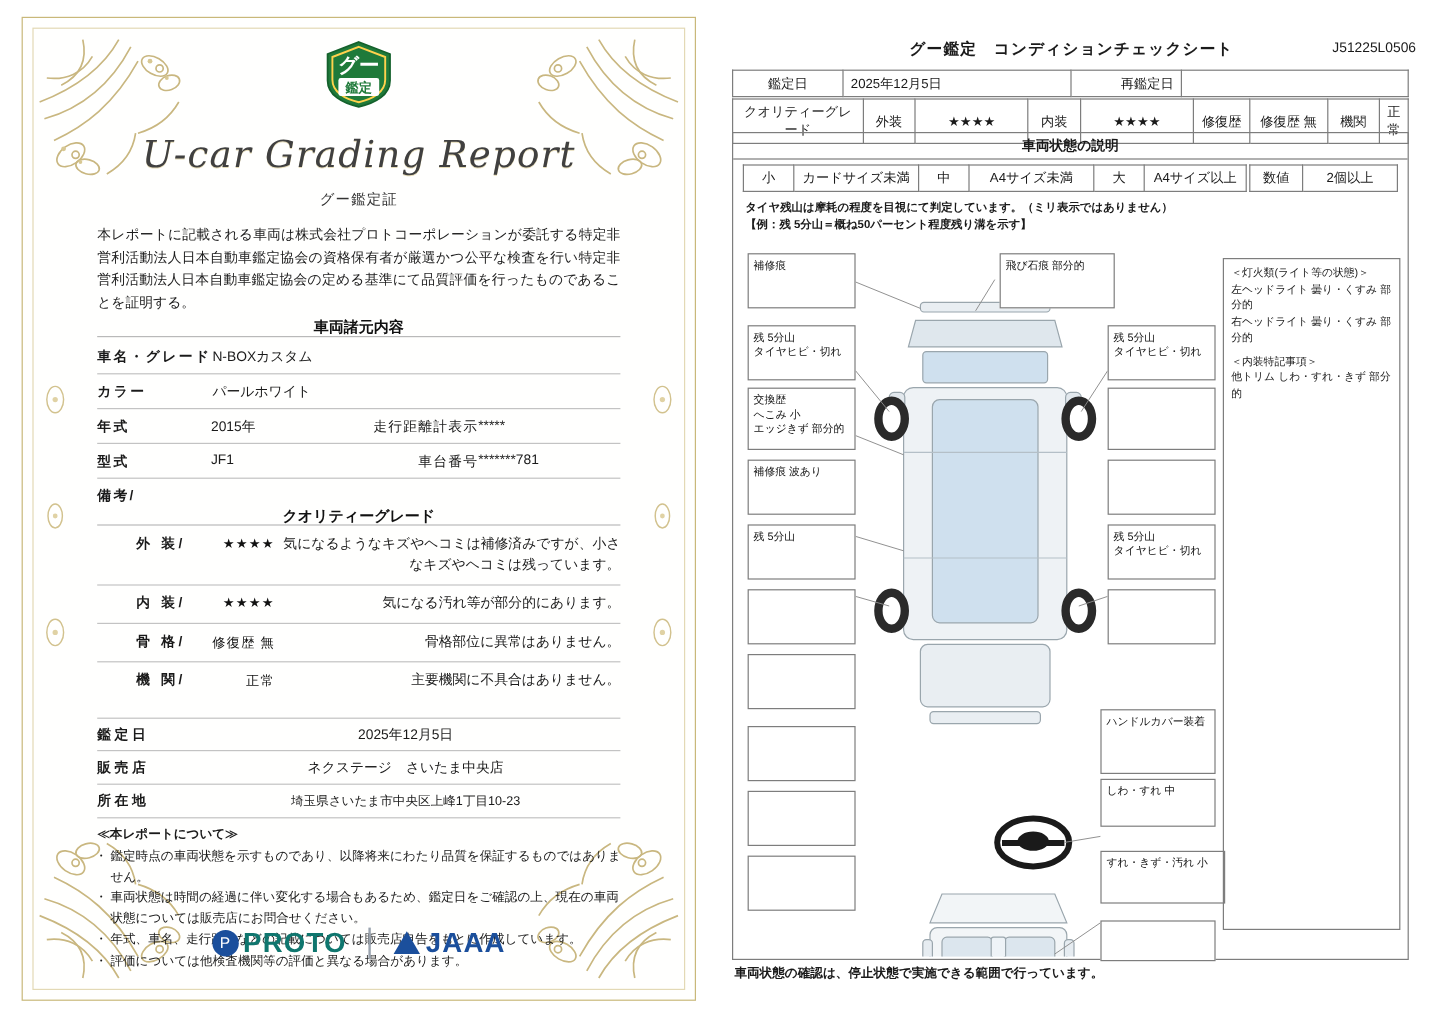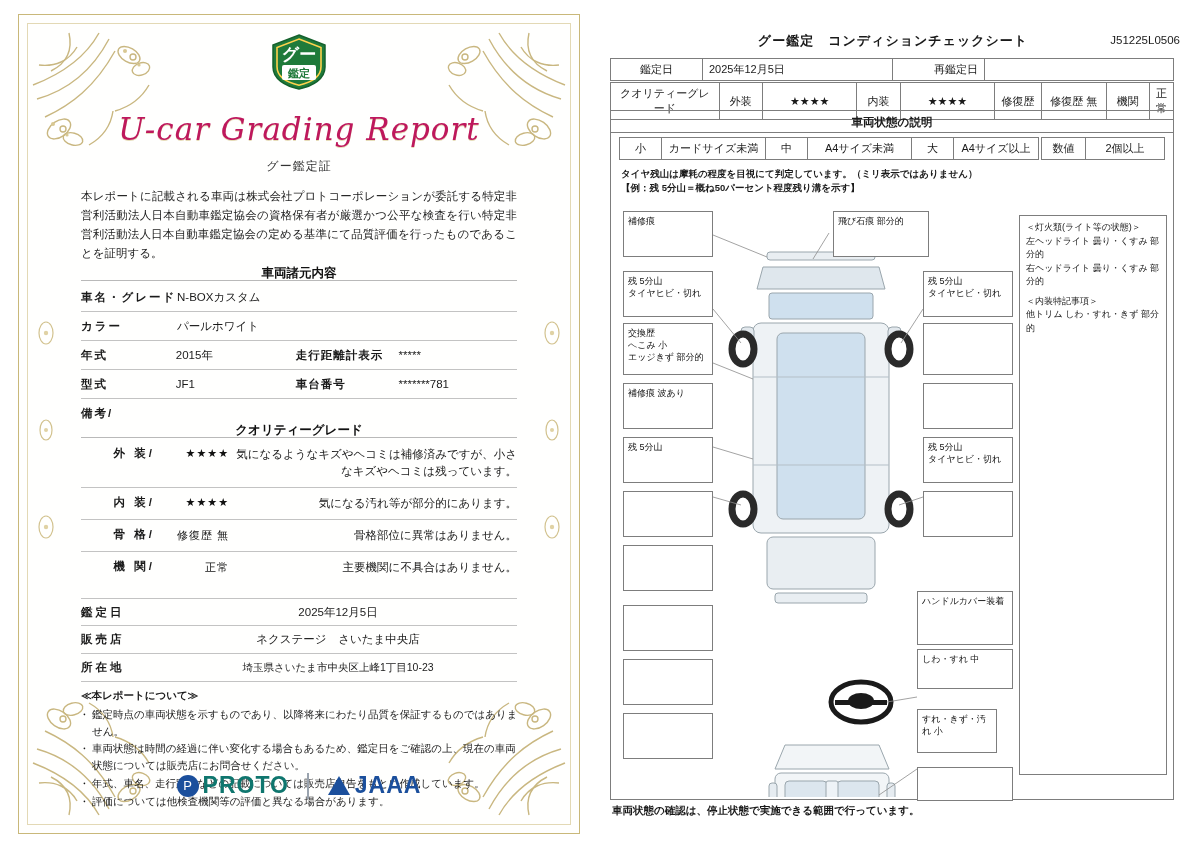--- a/index.html
+++ b/index.html
@@ -37,42 +37,42 @@
     display:inline-block; width: 62px; height: 58px; position: relative;
   }
   .goo-badge svg { display:block; }
 
   .cert-title {
     position: absolute; left: 0; right: 0; top: 96px; text-align: center;
     font-family: "DejaVu Serif", serif;
     font-style: italic;
     font-size: 31px;
     letter-spacing: 1px;
-    color: #be185d;
+    color: #404040;
     text-shadow: 0 1px 0 #e6dcb8;
   }
   .cert-subtitle {
     position:absolute; left:0; right:0; top: 143px; text-align:center;
     font-size: 12px; color:#333; letter-spacing: 1px;
   }
   .cert-para {
     position: absolute; left: 62px; right: 62px; top: 172px;
     font-size: 11.5px; line-height: 1.65; color: #1d1d1d; text-align: justify;
   }
   .sec-head {
     position: absolute; left: 62px; right: 62px; text-align: center;
     font-size: 12.5px; font-weight: bold; color:#111;
   }
   .rule { position: absolute; height: 1px; background: #b9b9b9; }
 
   .spec-tbl { position: absolute; left: 62px; right: 62px; top: 268px; font-size: 11.5px; }
   .spec-row { display:flex; align-items:center; height: 29px; border-bottom: 1px solid #c3c3c3; }
   .spec-row .lbl { width: 96px; font-weight: bold; letter-spacing: 2px; }
   .spec-row .val { flex: 1; }
-  .spec-row .lbl2 { width: 104px; font-weight: bold; letter-spacing: 1px; text-align:left; }
+  .spec-row .lbl2 { width: 104px; font-weight: normal; letter-spacing: 1px; text-align:right; }
   .spec-row .val2 { width: 120px; }
 
   .qg-tbl { position: absolute; left: 62px; right: 62px; top: 424px; font-size: 11.5px; }
   .qg-row { display:flex; align-items: flex-start; padding: 7px 0 6px; border-bottom: 1px solid #c3c3c3; min-height: 32px; text-align: right; }
   .qg-row .k { width: 74px; font-weight: bold; letter-spacing: 3px; }
   .qg-row .stars { width: 74px; color: #111; font-size: 11px; letter-spacing: 1px; padding-top:1px;}
   .qg-row .txt { flex: 1; line-height: 1.5; }
 
   .info-tbl { position: absolute; left: 62px; right: 62px; top: 583px; font-size: 11.5px; }
   .info-row { display:flex; align-items:center; height: 28px; border-bottom: 1px solid #c3c3c3; }
@@ -488,21 +488,21 @@
         <div class="cbox" style="left:306px; top:240px; width:90px; height:46px; white-space:pre-line;">残 5分山
 タイヤヒビ・切れ</div>
         <div class="cbox" style="left:6px; top:294px; width:90px; height:46px;"></div>
         <div class="cbox" style="left:306px; top:294px; width:90px; height:46px;"></div>
         <div class="cbox" style="left:6px; top:348px; width:90px; height:46px;"></div>
         <div class="cbox" style="left:6px; top:408px; width:90px; height:46px;"></div>
         <div class="cbox" style="left:6px; top:462px; width:90px; height:46px;"></div>
         <div class="cbox" style="left:6px; top:516px; width:90px; height:46px;"></div>
         <div class="cbox" style="left:300px; top:394px; width:96px; height:54px;">ハンドルカバー装着</div>
         <div class="cbox" style="left:300px; top:452px; width:96px; height:40px;">しわ・すれ 中</div>
-        <div class="cbox" style="left:300px; top:512px; width:80px; height:44px;">すれ・きず・汚れ 小</div>
+        <div class="cbox" style="left:300px; top:512px; width:104px; height:44px;">すれ・きず・汚れ 小</div>
         <div class="cbox" style="left:300px; top:570px; width:96px; height:34px;"></div>
       </div>
 
       <div class="rightnote">
         <div>＜灯火類(ライト等の状態)＞</div>
         <div>左ヘッドライト 曇り・くすみ 部分的</div>
         <div>右ヘッドライト 曇り・くすみ 部分的</div>
         <div style="margin-top:6px;">＜内装特記事項＞</div>
         <div>他トリム しわ・すれ・きず 部分的</div>
       </div>

